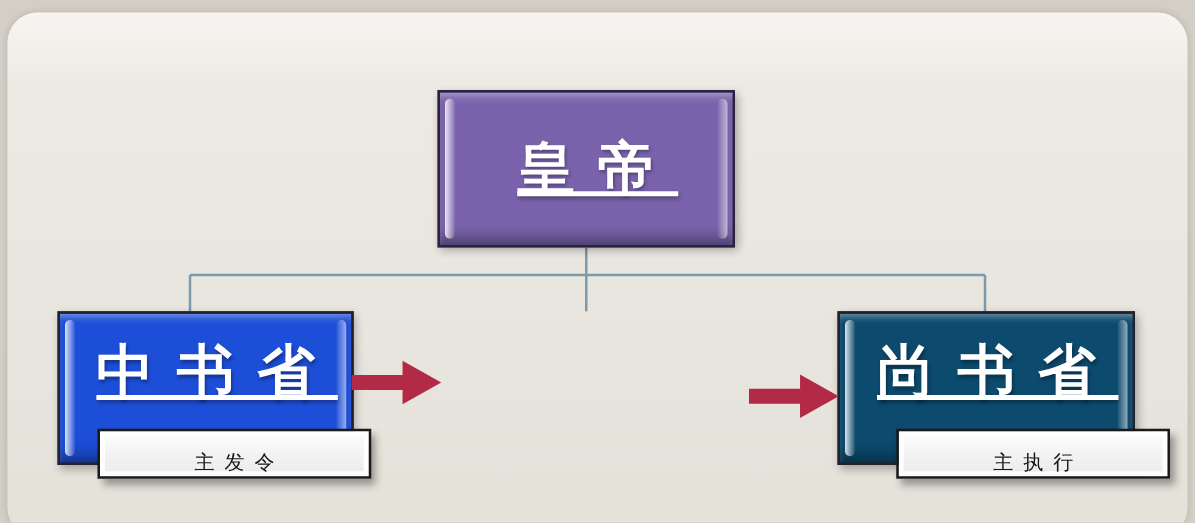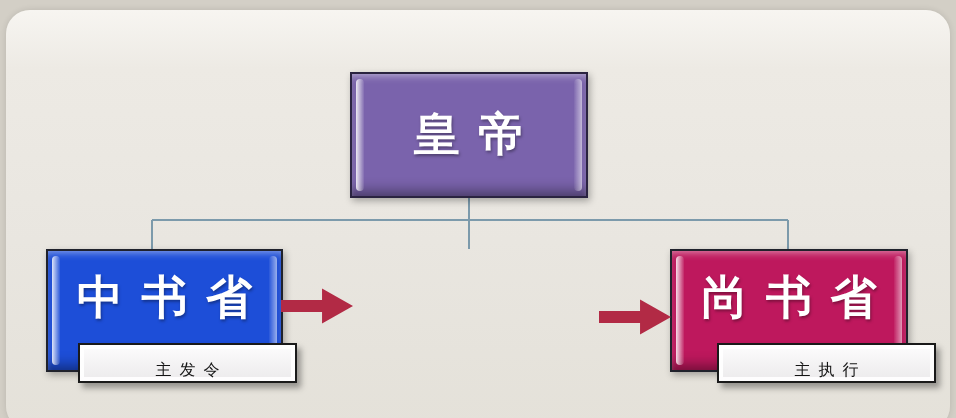--- a/index.html
+++ b/index.html
@@ -51,26 +51,26 @@
     filter: blur(0.5px);
   }
   .node::before {
     left: 4px;
     background: linear-gradient(90deg, rgba(255,255,255,0.85), rgba(255,255,255,0.08));
   }
   .node::after {
     right: 4px;
     background: linear-gradient(270deg, rgba(255,255,255,0.55), rgba(255,255,255,0.05));
   }
-  .node .txt { letter-spacing: 0.40em; margin-right: -0.40em; white-space: nowrap; }
+  .node .txt { letter-spacing: 0.40em; margin-right: -0.40em; white-space: nowrap; text-decoration: underline; }
 
   .node-emperor  { left: 350px; top: 72px;  width: 238px; height: 126px; background: #7a63ac; border-color: #2a2340; }
   .node-zhongshu { left: 46px;  top: 249px; width: 237px; height: 123px; background: #1d4ed8; padding-bottom: 26px; }
   .node-menxia   { left: 350px; top: 249px; width: 237px; height: 123px; background: #5c80a8; padding-bottom: 26px; }
-  .node-shangshu { left: 670px; top: 249px; width: 238px; height: 123px; background: #be185d; padding-bottom: 26px; }
+  .node-shangshu { left: 670px; top: 249px; width: 238px; height: 123px; background: #0c4a6e; padding-bottom: 26px; }
 
   
   .tag-box {
     position: absolute;
     top: 343px;
     width: 219px; height: 40px;
     box-sizing: border-box;
     border: 2px solid #1a1a1a;
     background: linear-gradient(180deg, #fdfdfd 0%, #f3f2f3 55%, #eceaec 100%);
     box-shadow: 4px 5px 6px rgba(0,0,0,0.35),

